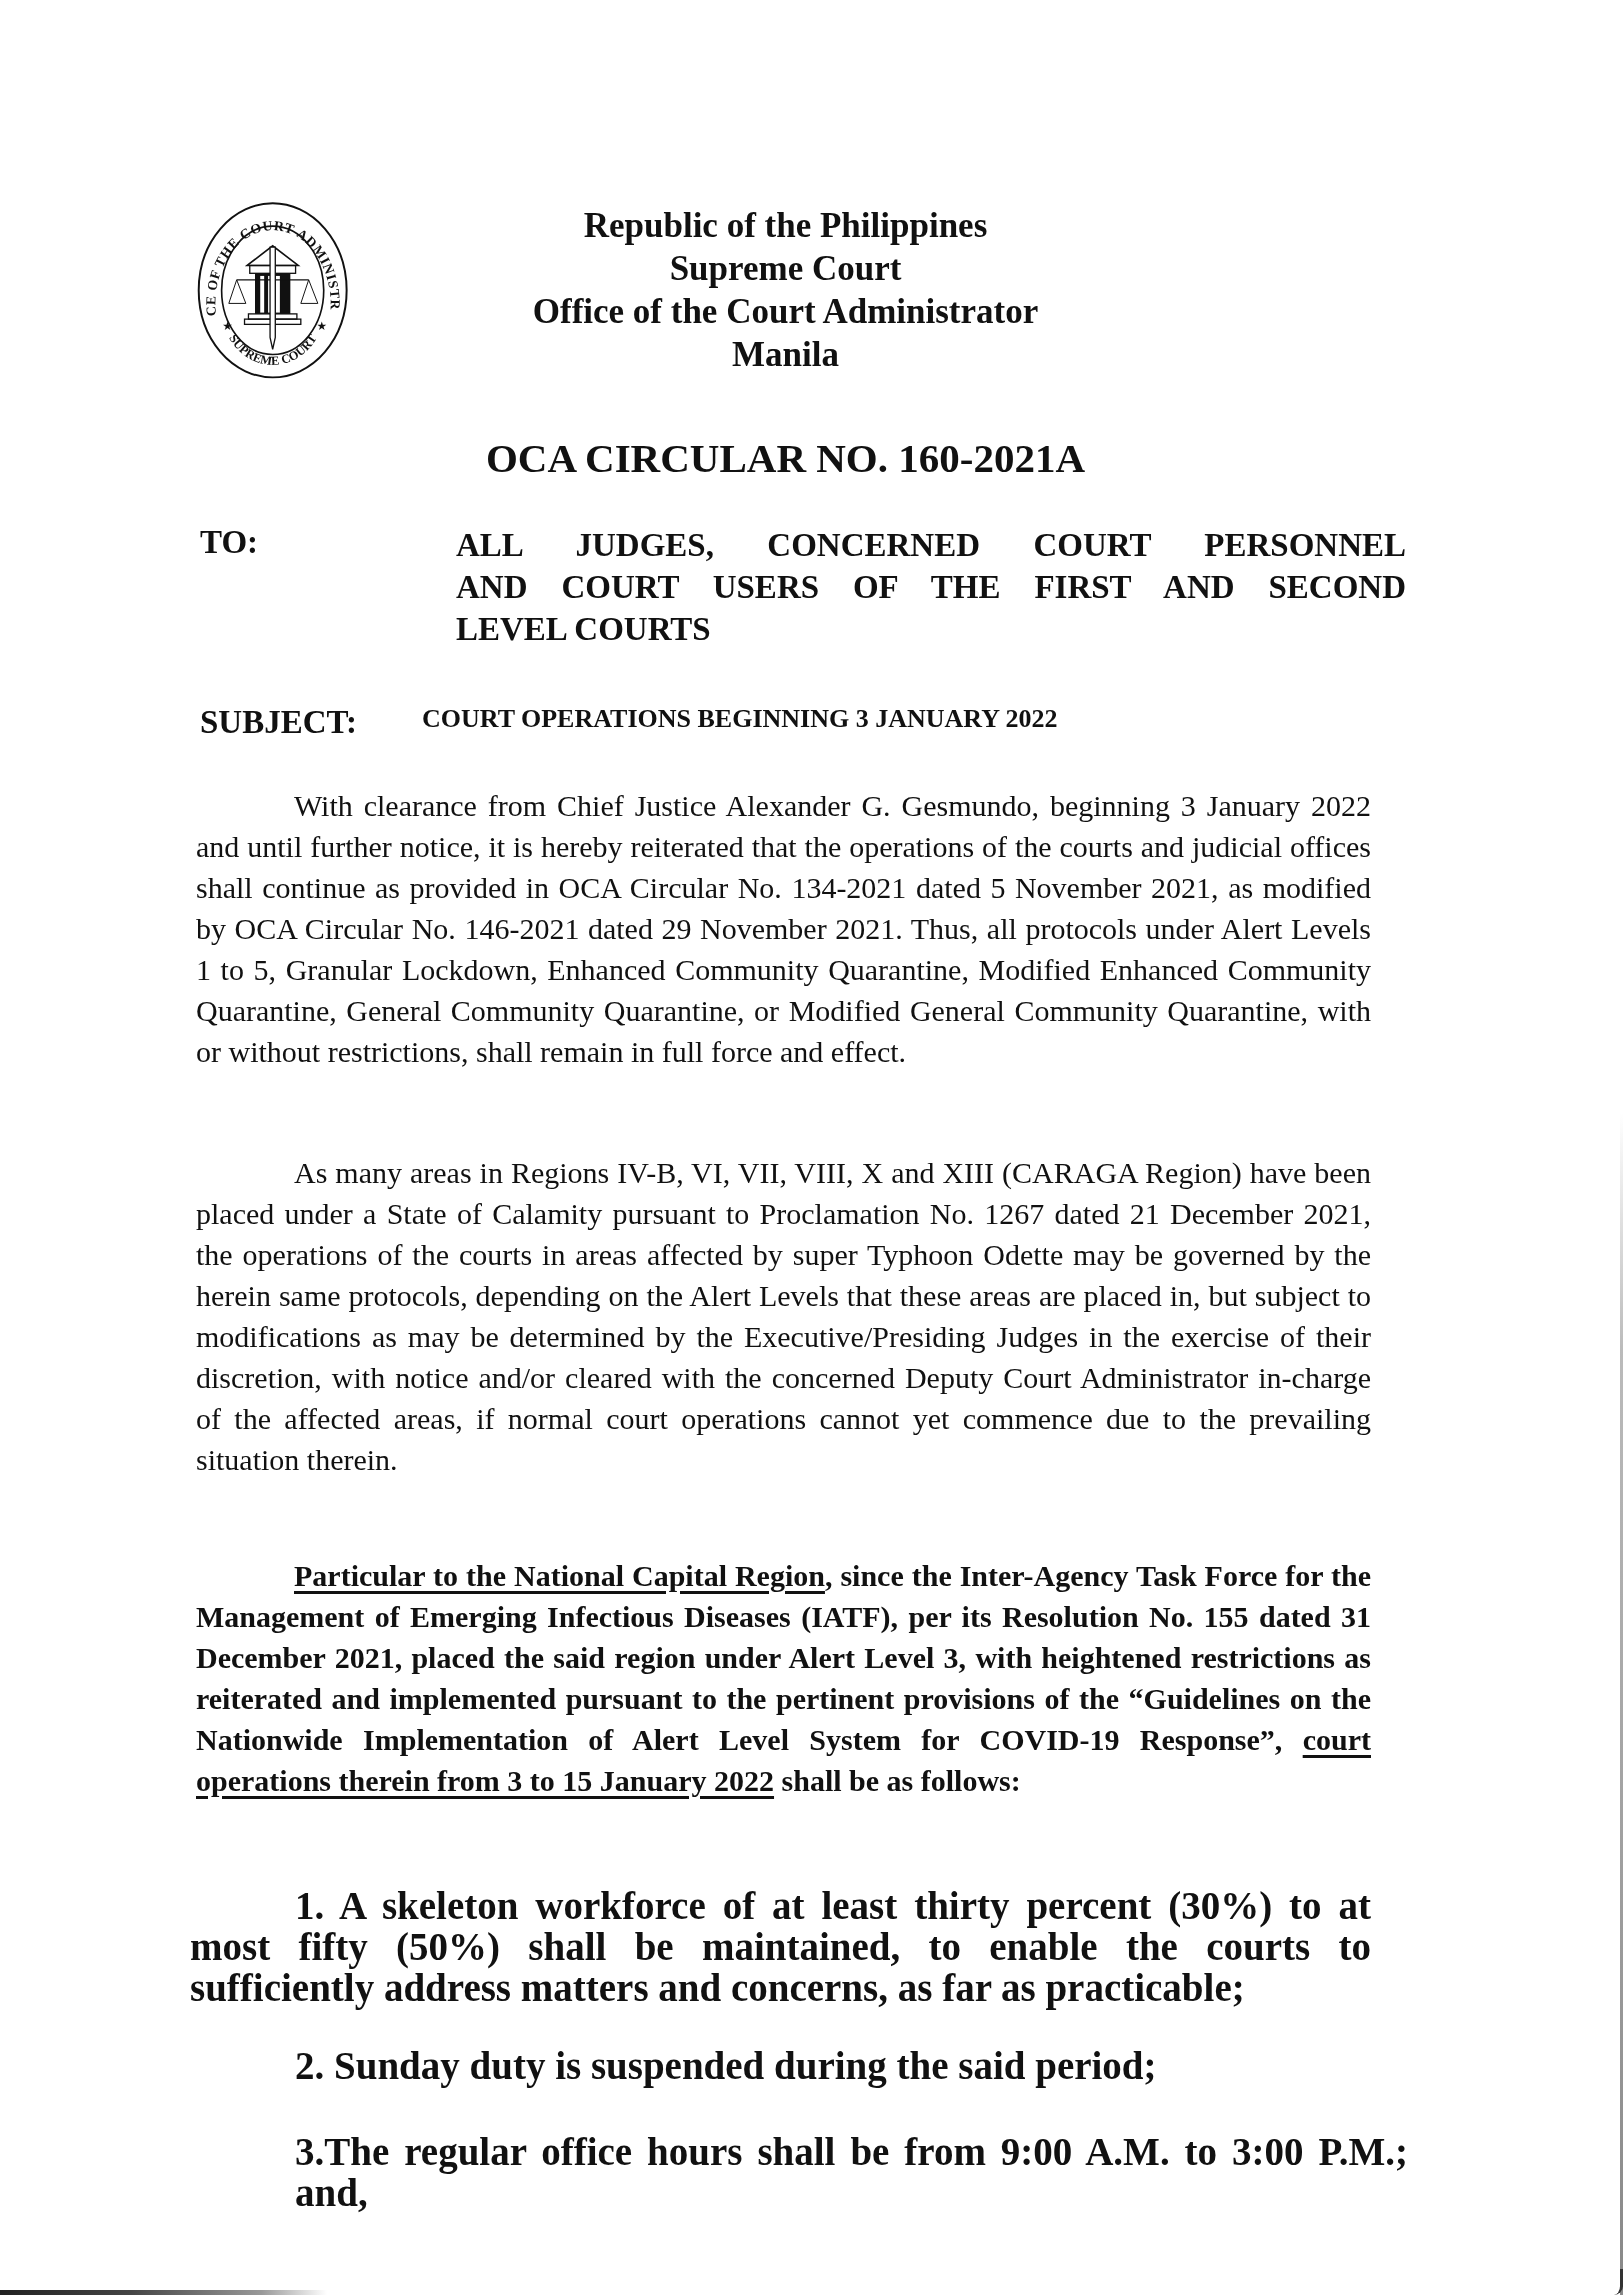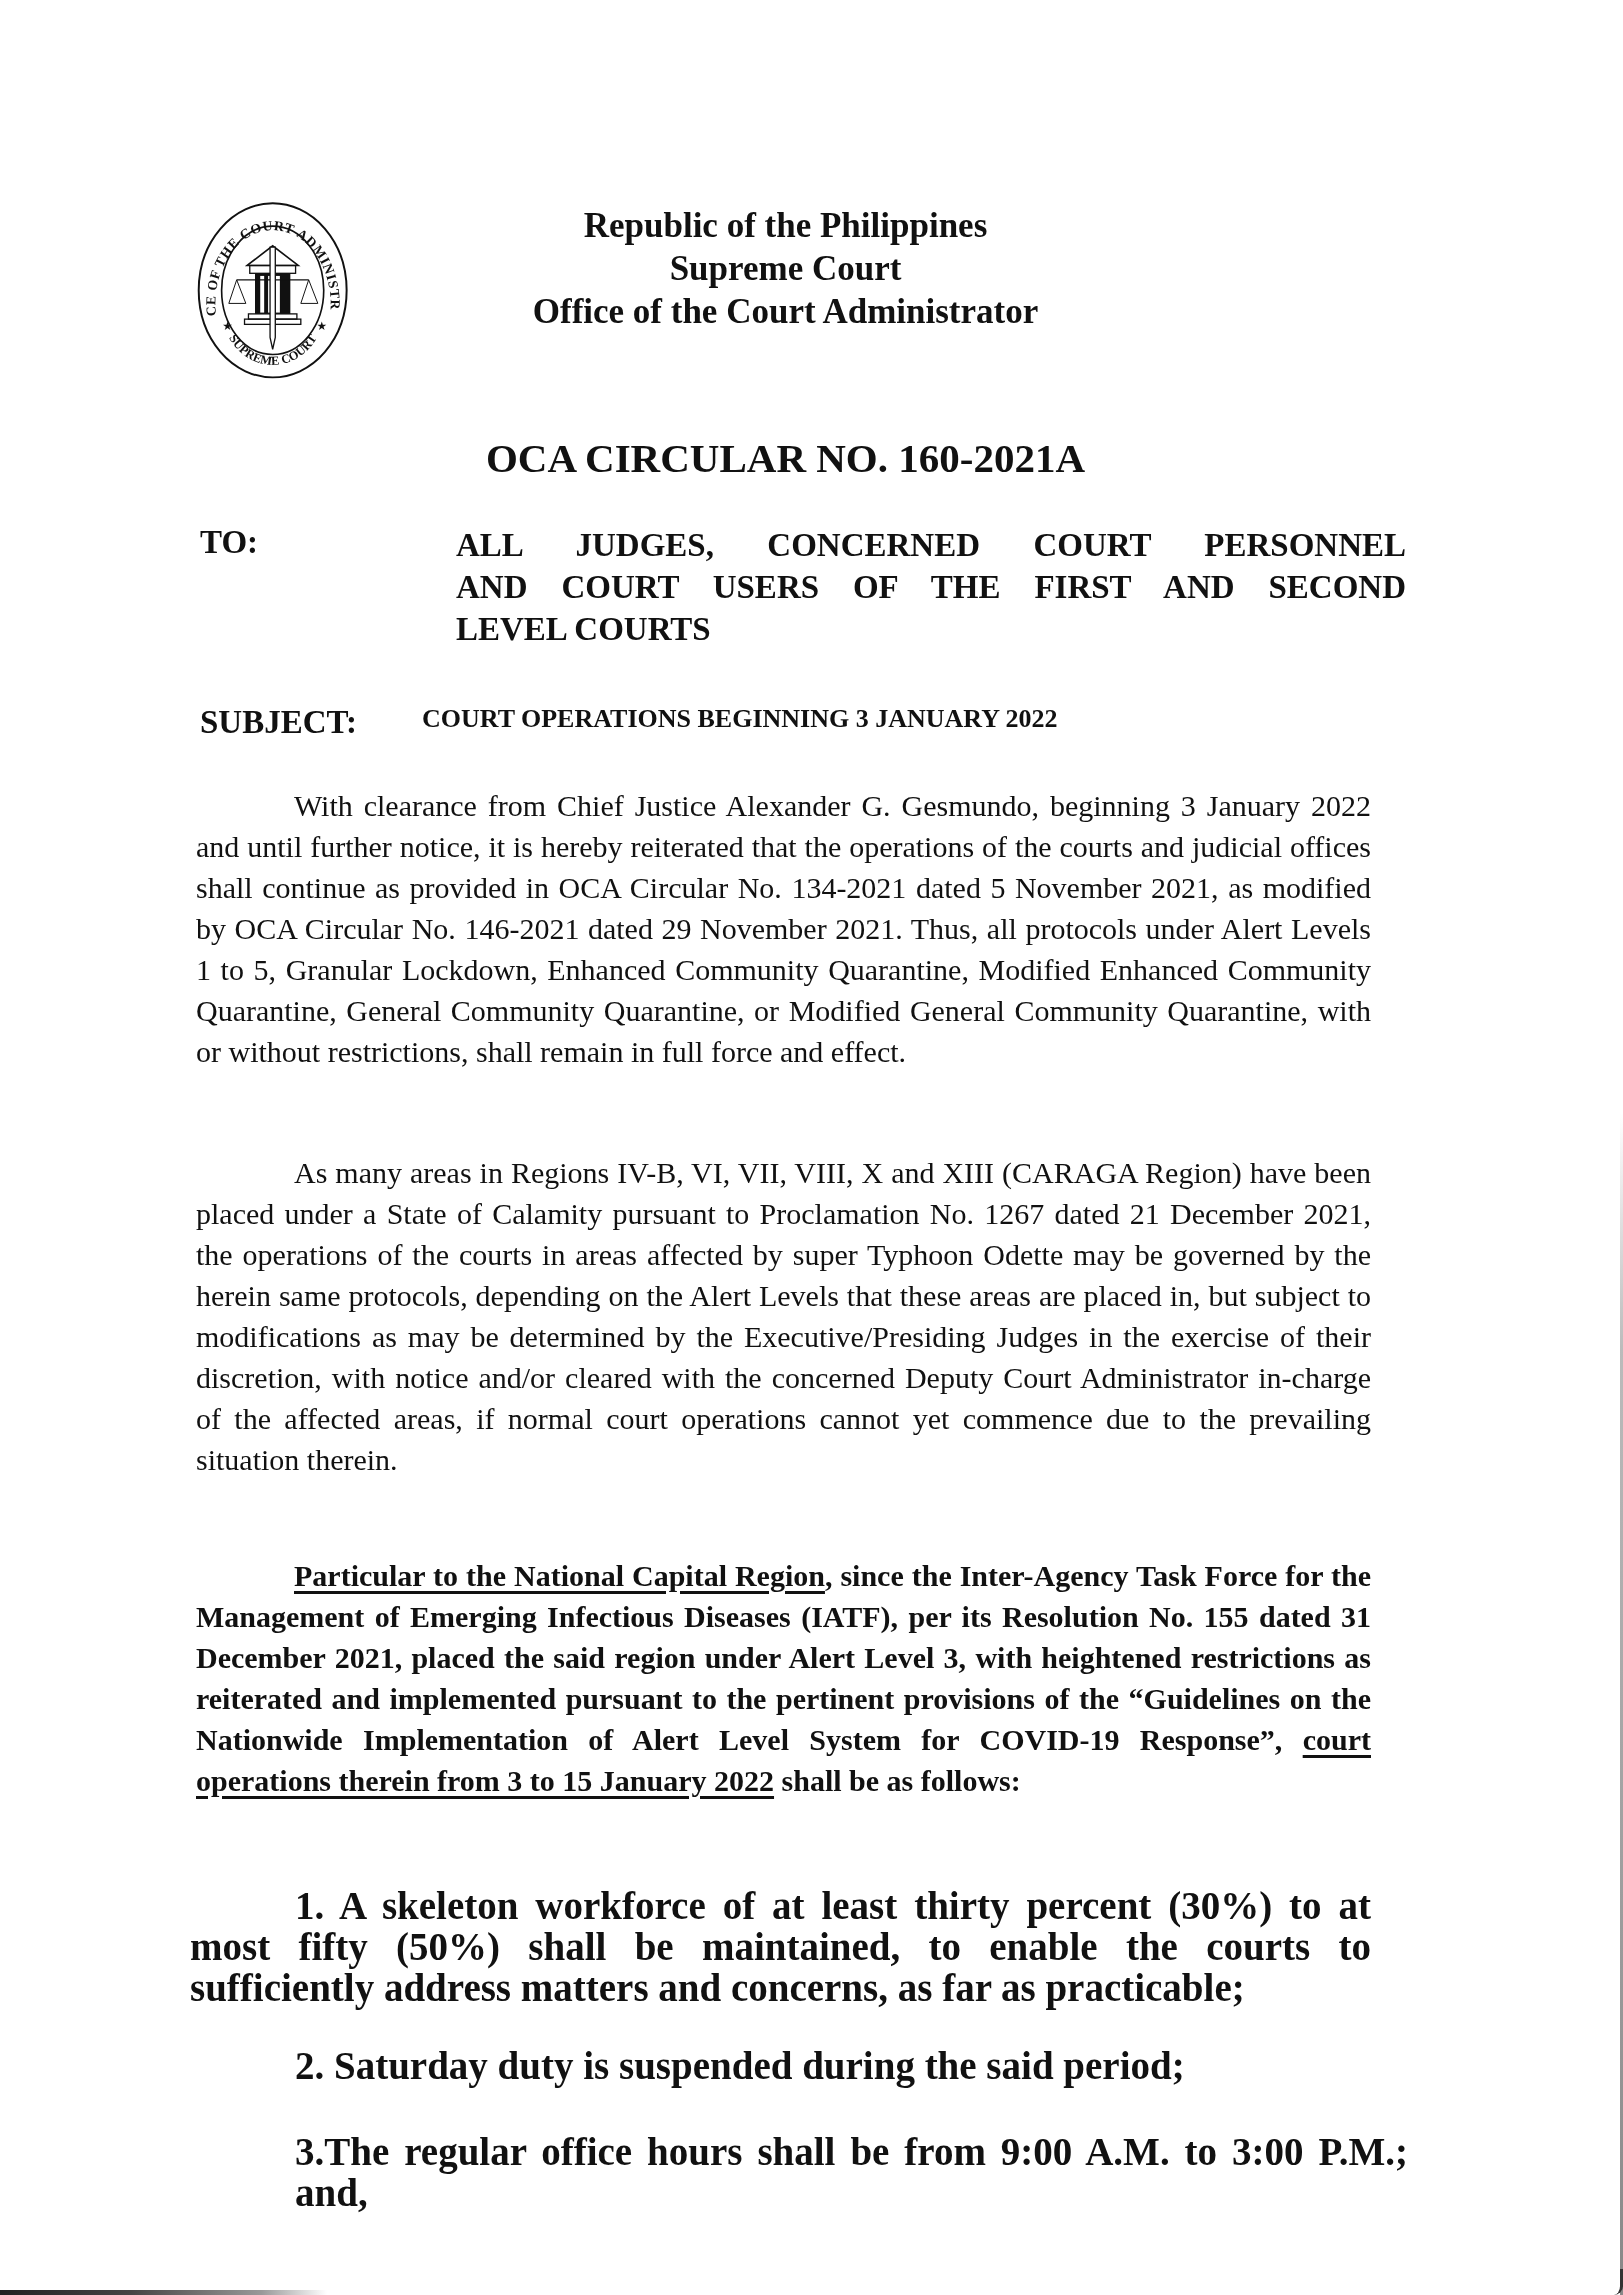--- a/index.html
+++ b/index.html
@@ -67,20 +67,21 @@
     <path d="M 62 122 L 50 158 L 76 158 Z" fill="none" stroke="#111" stroke-width="1.5"></path>
     <path d="M 172 122 L 160 158 L 186 158 Z" fill="none" stroke="#111" stroke-width="1.5"></path>
 
     <polygon points="113,72 121,72 121,210 117,228 113,210" fill="#fff" stroke="#111" stroke-width="2"></polygon>
   </svg>
 
   <div class="header">
     <div>Republic of the Philippines</div>
     <div>Supreme Court</div>
     <div>Office of the Court Administrator</div>
+    <div>Manila</div>
   </div>
 
   <div class="title">
     <span>OCA CIRCULAR NO. </span><span class="num">160-2021A</span>
   </div>
 
   <div class="label to-label">TO:</div>
   <div class="to-value">
     <span class="jl">ALL JUDGES, CONCERNED COURT PERSONNEL</span>
     <span class="jl">AND COURT USERS OF THE FIRST AND SECOND</span>
@@ -90,20 +91,20 @@
   <div class="label subject-label">SUBJECT:</div>
   <div class="subject-value">COURT OPERATIONS BEGINNING 3 JANUARY 2022</div>
 
   <div class="para p1"><span class="indent"></span><span>With clearance from Chief Justice Alexander G. Gesmundo, beginning 3 January 2022 and until further notice, it is hereby reiterated that the operations of the courts and judicial offices shall continue as provided in OCA Circular No. 134-2021 dated 5 November 2021, as modified by OCA Circular No. 146-2021 dated 29 November 2021. Thus, all protocols under Alert Levels 1 to 5, Granular Lockdown, Enhanced Community Quarantine, Modified Enhanced Community Quarantine, General Community Quarantine, or Modified General Community Quarantine, with or without restrictions, shall remain in full force and effect.</span></div>
 
   <div class="para p2"><span class="indent"></span><span>As many areas in Regions IV-B, VI, VII, VIII, X and XIII (CARAGA Region) have been placed under a State of Calamity pursuant to Proclamation No. 1267 dated 21 December 2021, the operations of the courts in areas affected by super Typhoon Odette may be governed by the herein same protocols, depending on the Alert Levels that these areas are placed in, but subject to modifications as may be determined by the Executive/Presiding Judges in the exercise of their discretion, with notice and/or cleared with the concerned Deputy Court Administrator in-charge of the affected areas, if normal court operations cannot yet commence due to the prevailing situation therein.</span></div>
 
   <div class="para p3"><span class="indent"></span><span class="u">Particular to the National Capital Region</span><span>, since the Inter-Agency Task Force for the Management of Emerging Infectious Diseases (IATF), per its Resolution No. 155 dated 31 December 2021, placed the said region under Alert Level 3, with heightened restrictions as reiterated and implemented pursuant to the pertinent provisions of the “Guidelines on the Nationwide Implementation of Alert Level System for COVID-19 Response”, </span><span class="u">court operations therein from 3 to 15 January 2022</span><span> shall be as follows:</span></div>
 
   <div class="item i1"><span class="indent"></span><span>1. A skeleton workforce of at least thirty percent (30%) to at most fifty (50%) shall be maintained, to enable the courts to sufficiently address matters and concerns, as far as practicable;</span></div>
-  <div class="item i2"><span>2. Saturday duty is suspended during the said period;</span></div>
+  <div class="item i2"><span>2. Sunday duty is suspended during the said period;</span></div>
   <div class="item i3"><span>3.The regular office hours shall be from 9:00 A.M. to 3:00 P.M.; and,</span></div>
 
   <div class="scan-edge-bottom"></div>
   <div class="scan-edge-right"></div>
   <div class="scan-corner"></div>
 </div>
 
 
 </body></html>

